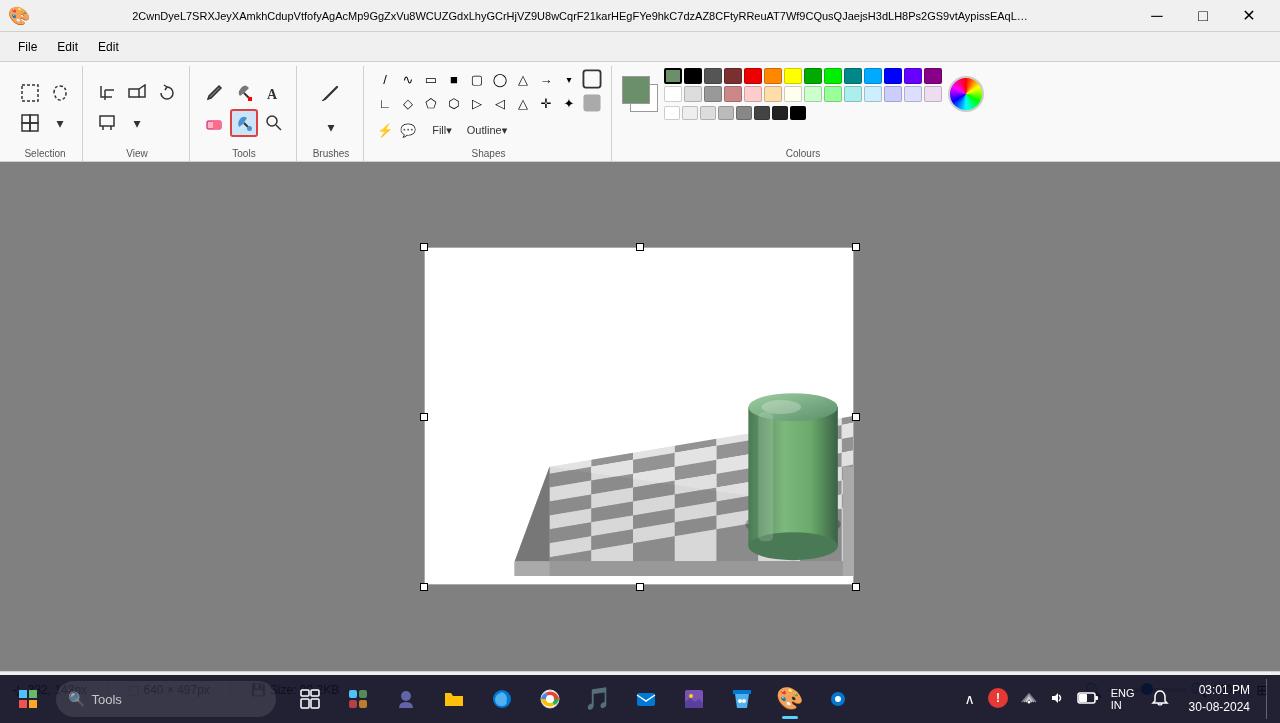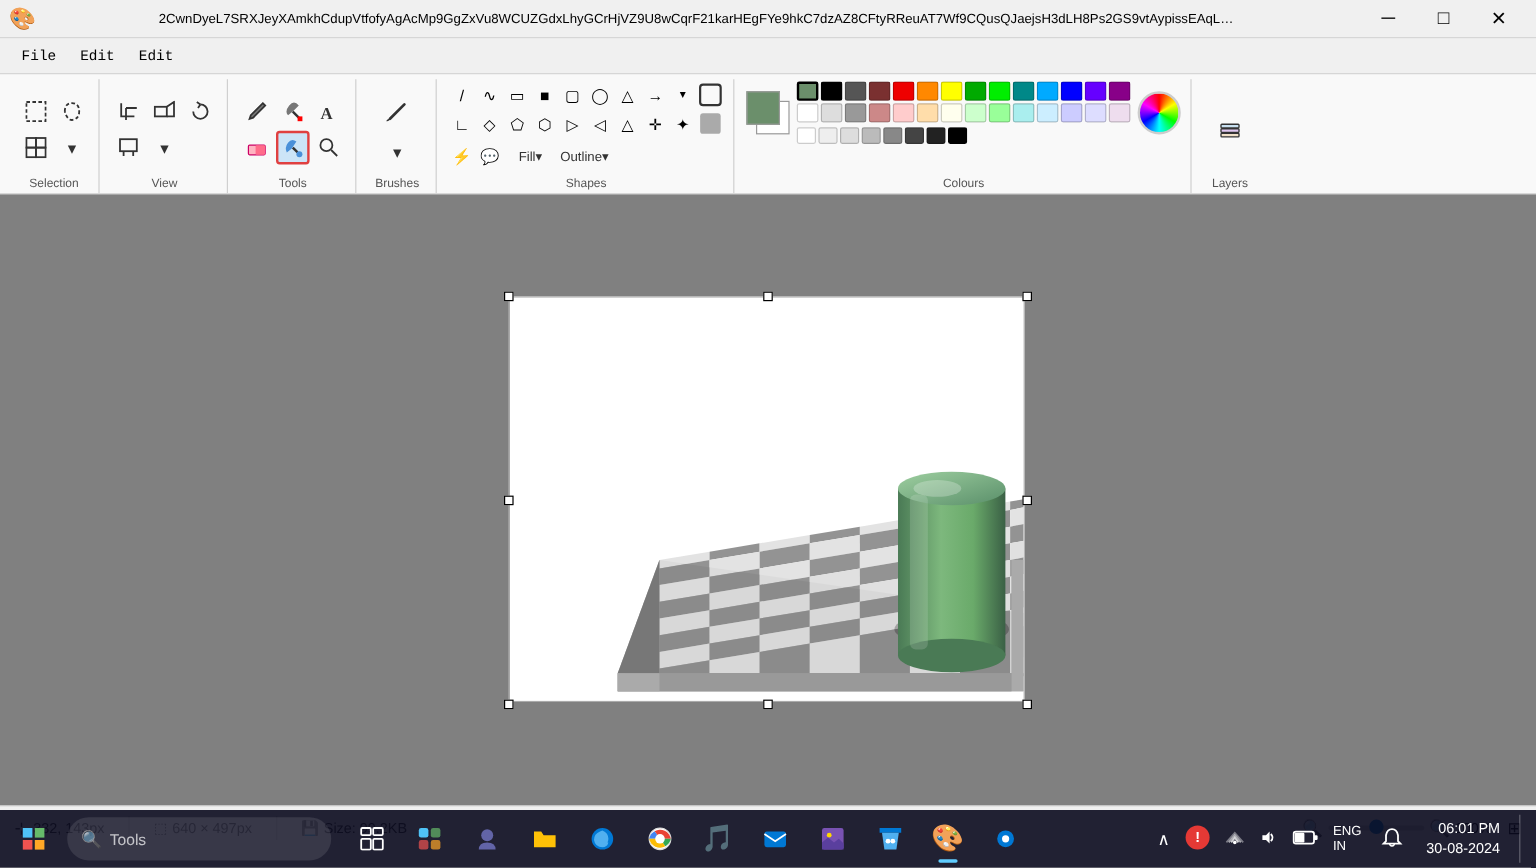--- a/index.html
+++ b/index.html
@@ -25,21 +25,20 @@
     }
 
     
     #menu-bar {
       height: 30px;
       background: #f0f0f0;
       display: flex;
       align-items: center;
       padding: 0 8px;
       border-bottom: 1px solid #d0d0d0;
-      font-family: Liberation Mono, monospace;
     }
     .menu-item {
       padding: 4px 10px;
       cursor: pointer;
       font-size: 12px;
       color: #000;
       border-radius: 3px;
     }
 
     
@@ -496,32 +495,20 @@
             <div class="swatch" style="background:#222;width:16px;height:14px;"></div>
             <div class="swatch" style="background:#000;width:16px;height:14px;"></div>
           </div>
         </div>
 
         <div class="edit-colours-btn" title="Edit colours"></div>
       </div>
       <div class="ribbon-group-label">Colours</div>
     </div>
 
-    <div class="ribbon-group layers-group">
-      <div class="ribbon-tools-row" style="justify-content:center;">
-        <div class="ribbon-btn" title="Layers" style="width:40px;height:40px;">
-          <svg viewBox="0 0 24 24" fill="none" stroke="#333" stroke-width="1.5">
-            <rect x="2" y="6" width="20" height="4" rx="1" fill="#c8e0f0"></rect>
-            <rect x="2" y="11" width="20" height="4" rx="1" fill="#e0c8f0"></rect>
-            <rect x="2" y="16" width="20" height="4" rx="1" fill="#f0e0c8"></rect>
-          </svg>
-        </div>
-      </div>
-      <div class="ribbon-group-label">Layers</div>
-    </div>
 
   </div>
 
   <div id="canvas-area">
     <div id="canvas-container">
       <div id="canvas-wrapper">
 
         <div class="handle tl"></div>
         <div class="handle tc"></div>
         <div class="handle tr"></div>
@@ -833,19 +820,19 @@
     </div>
 
     <span class="taskbar-sys-icon">
       <svg width="18" height="18" viewBox="0 0 18 18" fill="none">
           <path d="M9 2 Q13 2 14 7 L14 12 L16 14 L2 14 L4 12 L4 7 Q5 2 9 2 Z" stroke="white" stroke-width="1.5"></path>
           <path d="M7 14 Q7 16 9 16 Q11 16 11 14" stroke="white" stroke-width="1.2" fill="none"></path>
         </svg>
     </span>
 
     <div class="taskbar-clock">
-      <div>06:01 PM</div>
+      <div>03:01 PM</div>
       <div>30-08-2024</div>
     </div>
 
     <div style="width:6px;height:40px;border-left:1px solid rgba(255,255,255,0.3);cursor:pointer;"></div>
   </div>
 </div>
 
 </body></html>

